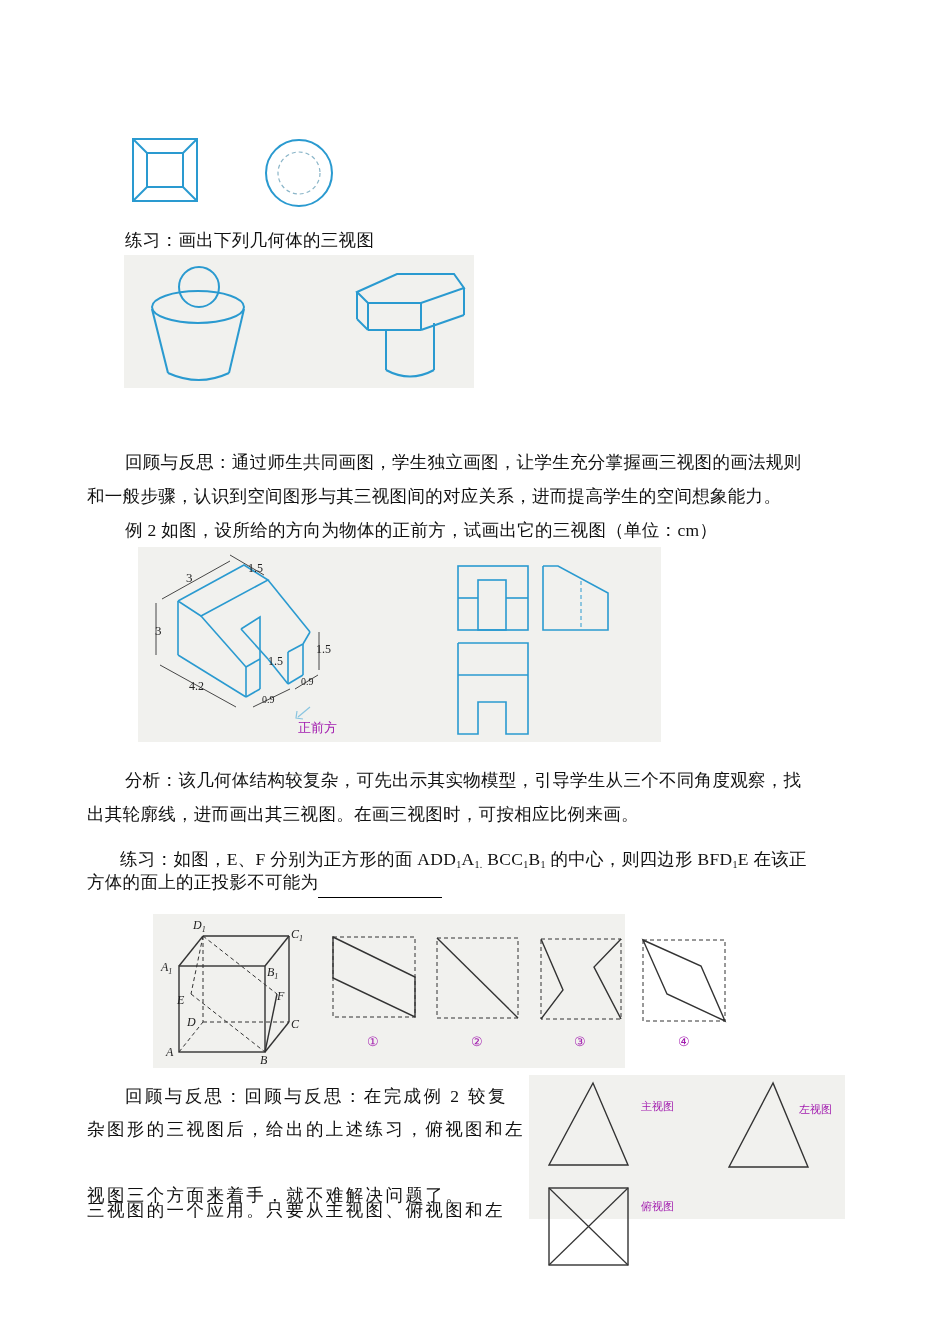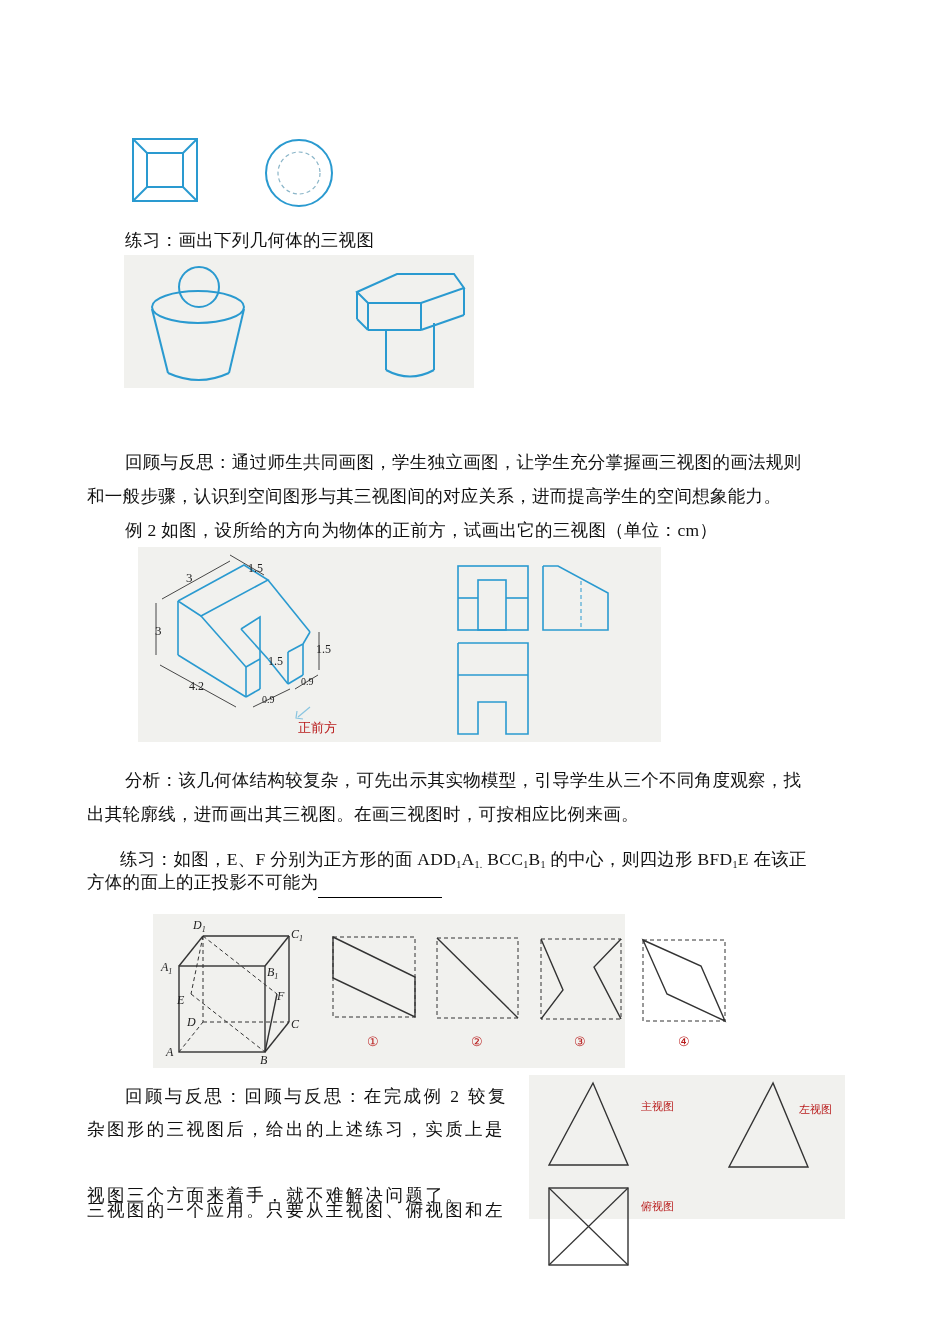--- a/index.html
+++ b/index.html
@@ -5,21 +5,21 @@
   html, body { margin: 0; padding: 0; background: #ffffff; }
   body { width: 950px; height: 1344px; position: relative; overflow: hidden;
          font-family: "Liberation Serif", "DejaVu Serif", serif; color: #111; }
   .para { position: absolute; font-size: 17.5px; line-height: 32px; letter-spacing: 0.3px; white-space: nowrap; }
   .fig { position: absolute; background: #f1f1ee; }
   .fig.white { background: #ffffff; }
   svg { display: block; }
   .blue { stroke: #2a9ad0; fill: none; stroke-width: 2; }
   .blk { stroke: #333; fill: none; stroke-width: 1.6; }
   .dash { stroke-dasharray: 4 3; }
-  .lbl { position: absolute; font-size: 13px; color: #b91c1c; }
+  .lbl { position: absolute; font-size: 13px; color: #a21caf; }
   .sub { font-size: 10px; vertical-align: -3px; }
   .blank { display: inline-block; width: 124px; border-bottom: 1.5px solid #000; height: 22px; vertical-align: bottom; }
   .wide { letter-spacing: 2.4px; }
 </style>
 </head>
 <body>
 
 <div class="fig white" style="left:128px;top:135px;width:75px;height:70px;">
   <svg width="75" height="70">
     <rect class="blue" x="5" y="4" width="64" height="62"></rect>
@@ -184,21 +184,21 @@
     <rect x="490" y="26" width="82" height="81" class="blk dash" style="stroke-width:1"></rect>
     <polygon points="490,26 548,52 572,107 514,80" class="blk" style="stroke-width:1.4"></polygon>
   </svg>
   <div class="lbl" style="left:214px;top:120px;">①</div>
   <div class="lbl" style="left:318px;top:120px;">②</div>
   <div class="lbl" style="left:421px;top:120px;">③</div>
   <div class="lbl" style="left:525px;top:120px;">④</div>
 </div>
 
 <div class="para wide" style="left:125px;top:1080px;">回顾与反思：回顾与反思：在完成例 2 较复</div>
-<div class="para wide" style="left:87px;top:1113px;">杂图形的三视图后，给出的上述练习，实质上是</div>
+<div class="para wide" style="left:87px;top:1113px;">杂图形的三视图后，给出的上述练习，俯视图和左</div>
 <div class="para wide" style="left:87px;top:1146px;margin-top:48px;">三视图的一个应用。只要从主视图、俯视图和左</div>
 <div class="para wide" style="left:87px;top:1179px;">视图三个方面来着手，就不难解决问题了。</div>
 
 <div class="fig" style="left:529px;top:1075px;width:316px;height:144px;">
   <svg width="316" height="196">
     <polygon points="64,8 20,90 99,90" class="blk" style="stroke-width:1.4"></polygon>
     <polygon points="244,8 200,92 279,92" class="blk" style="stroke-width:1.4"></polygon>
     <rect x="20" y="113" width="79" height="77" class="blk" style="stroke-width:1.4"></rect>
     <line x1="20" y1="113" x2="99" y2="190" class="blk" style="stroke-width:1.2"></line>
     <line x1="99" y1="113" x2="20" y2="190" class="blk" style="stroke-width:1.2"></line>

